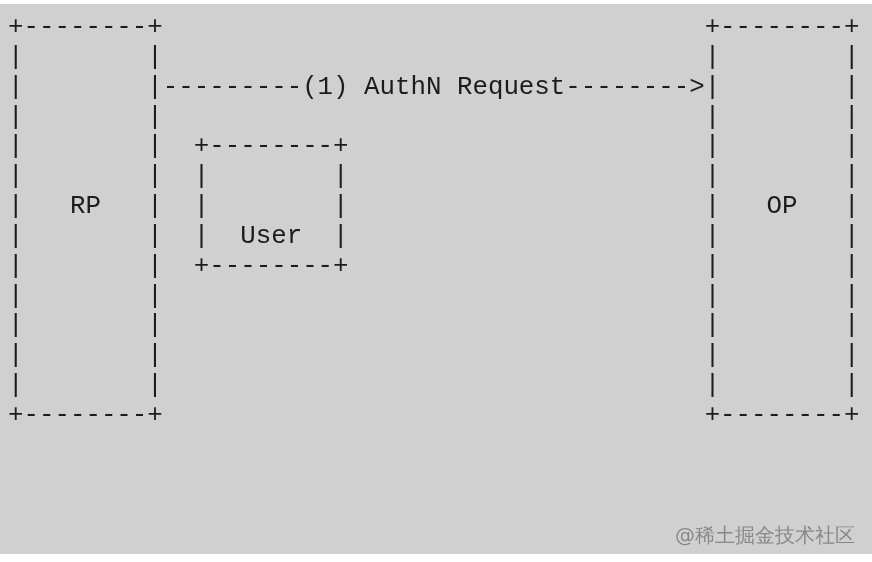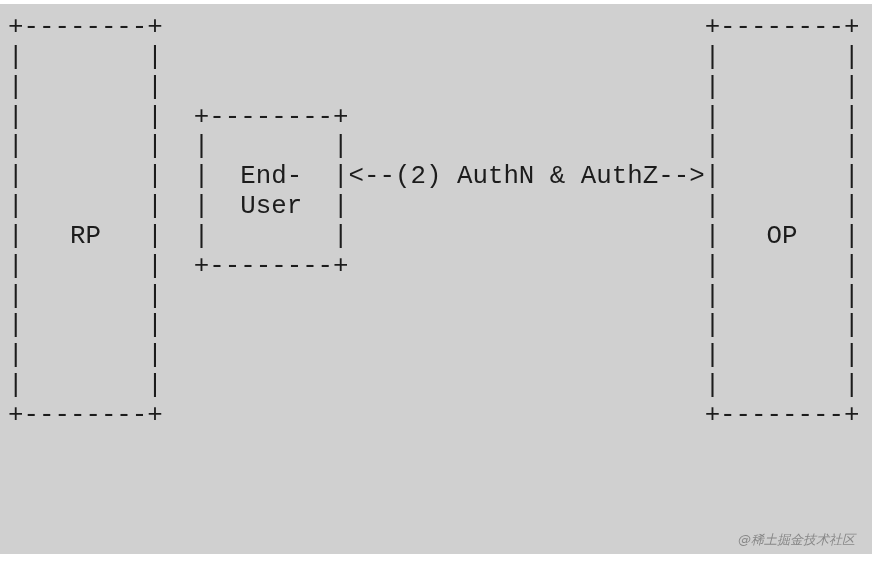--- a/index.html
+++ b/index.html
@@ -35,41 +35,40 @@
   }
   .row {
     white-space: pre;
     height: 29.85px;
   }
   .watermark {
     position: absolute;
     right: 17px;
     bottom: 5px;
     font-family: "DejaVu Sans", sans-serif;
-    font-size: 13px;
+    font-size: 20px;
     color: #7e7e7e;
     opacity: 0.88;
     white-space: nowrap;
-    font-style: italic;
   }
 </style>
 </head>
 <body>
 
 <div class="canvas">
   <div class="panel">
     <div class="ascii">
       <div class="row">+--------+                                   +--------+</div>
       <div class="row">|        |                                   |        |</div>
+      <div class="row">|        |---------(1) AuthN Request--------&gt;|        |</div>
       <div class="row">|        |                                   |        |</div>
       <div class="row">|        |  +--------+                       |        |</div>
       <div class="row">|        |  |        |                       |        |</div>
-      <div class="row">|        |  |  End-  |&lt;--(2) AuthN &amp; AuthZ--&gt;|        |</div>
+      <div class="row">|   RP   |  |        |                       |   OP   |</div>
       <div class="row">|        |  |  User  |                       |        |</div>
-      <div class="row">|   RP   |  |        |                       |   OP   |</div>
       <div class="row">|        |  +--------+                       |        |</div>
       <div class="row">|        |                                   |        |</div>
       <div class="row">|        |                                   |        |</div>
       <div class="row">|        |                                   |        |</div>
       <div class="row">|        |                                   |        |</div>
       <div class="row">+--------+                                   +--------+</div>
     </div>
     <div class="watermark">@稀土掘金技术社区</div>
   </div>
 </div>

